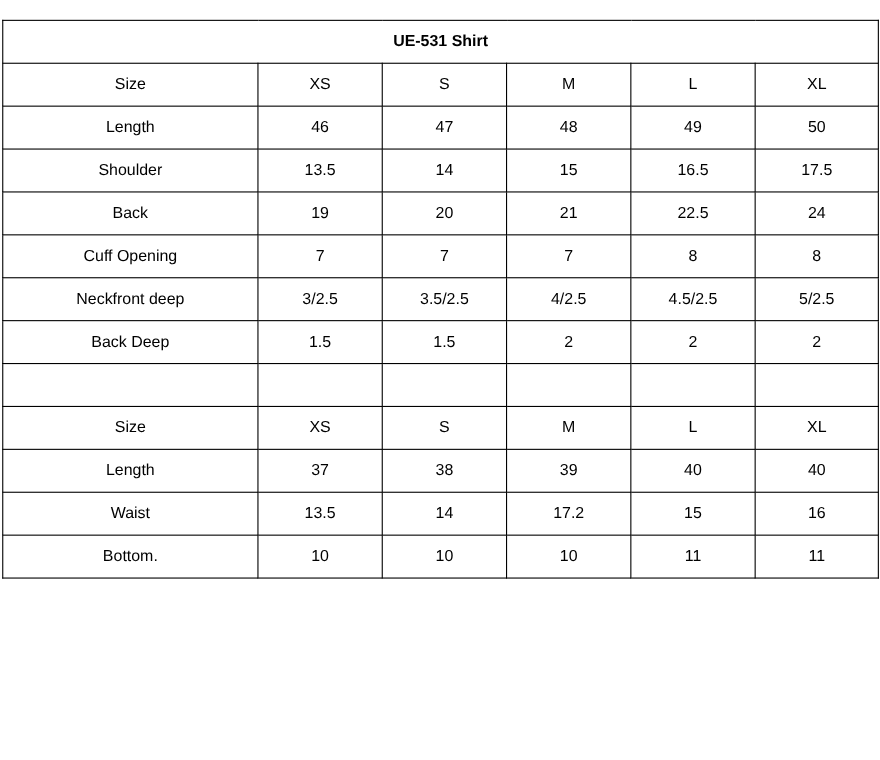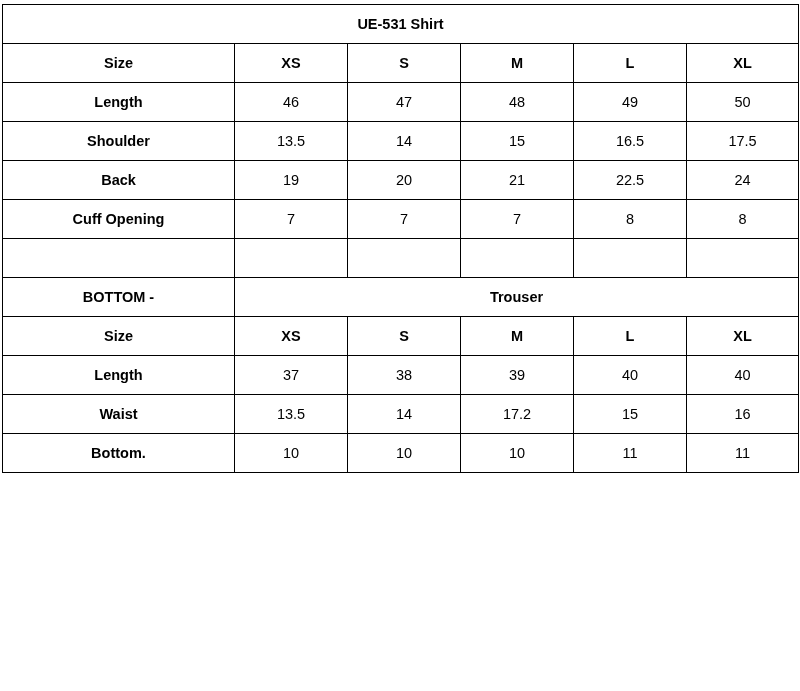--- a/index.html
+++ b/index.html
@@ -11,21 +11,21 @@
     width: 800px;
     height: 691px;
     font-family: "Liberation Sans", sans-serif;
     color: #000000;
     overflow: hidden;
   }
   .sheet {
     width: 800px;
     height: 540px;
     box-sizing: border-box;
-    padding: 4px 2px 0 2px;
+    padding: 18px 2px 0 2px;
   }
   table.size-table {
     border-collapse: collapse;
     table-layout: fixed;
     width: 796px;
     margin: 0 auto;
   }
   table.size-table td {
     border: 1px solid #000000;
     text-align: center;
@@ -42,26 +42,25 @@
   col.c3 { width: 113px; }
   col.c4 { width: 113px; }
   col.c5 { width: 112px; }
 
   .title-cell {
     font-weight: bold;
     font-size: 15px;
     height: 34px;
   }
   .hdr {
-    font-weight: bold;
+    font-weight: normal;
     font-size: 15px;
   }
   .rowlabel {
     font-size: 14.5px;
-    font-weight: bold;
   }
   .spacer-row td {
     border-left: 1px solid #000000;
     border-right: 1px solid #000000;
     border-top: none;
     border-bottom: none;
     height: 40px;
   }
   .spacer-row td.outer-left {
     border-left: 1px solid #000000;
@@ -130,34 +129,46 @@
         <td>24</td>
       </tr>
       <tr>
         <td class="rowlabel">Cuff Opening</td>
         <td>7</td>
         <td>7</td>
         <td>7</td>
         <td>8</td>
         <td>8</td>
       </tr>
+      <tr>
+        <td class="rowlabel">Neckfront deep</td>
+        <td>3/2.5</td>
+        <td>3.5/2.5</td>
+        <td>4/2.5</td>
+        <td>4.5/2.5</td>
+        <td>5/2.5</td>
+      </tr>
+      <tr>
+        <td class="rowlabel">Back Deep</td>
+        <td>1.5</td>
+        <td>1.5</td>
+        <td>2</td>
+        <td>2</td>
+        <td>2</td>
+      </tr>
 
       <tr class="spacer-row">
         <td class="outer-left"></td>
         <td></td>
         <td></td>
         <td></td>
         <td></td>
         <td class="outer-right"></td>
       </tr>
 
-      <tr>
-        <td class="bottom-label">BOTTOM -</td>
-        <td class="bottom-title" colspan="5">Trouser</td>
-      </tr>
 
       <tr>
         <td class="hdr">Size</td>
         <td class="hdr">XS</td>
         <td class="hdr">S</td>
         <td class="hdr">M</td>
         <td class="hdr">L</td>
         <td class="hdr">XL</td>
       </tr>
 

